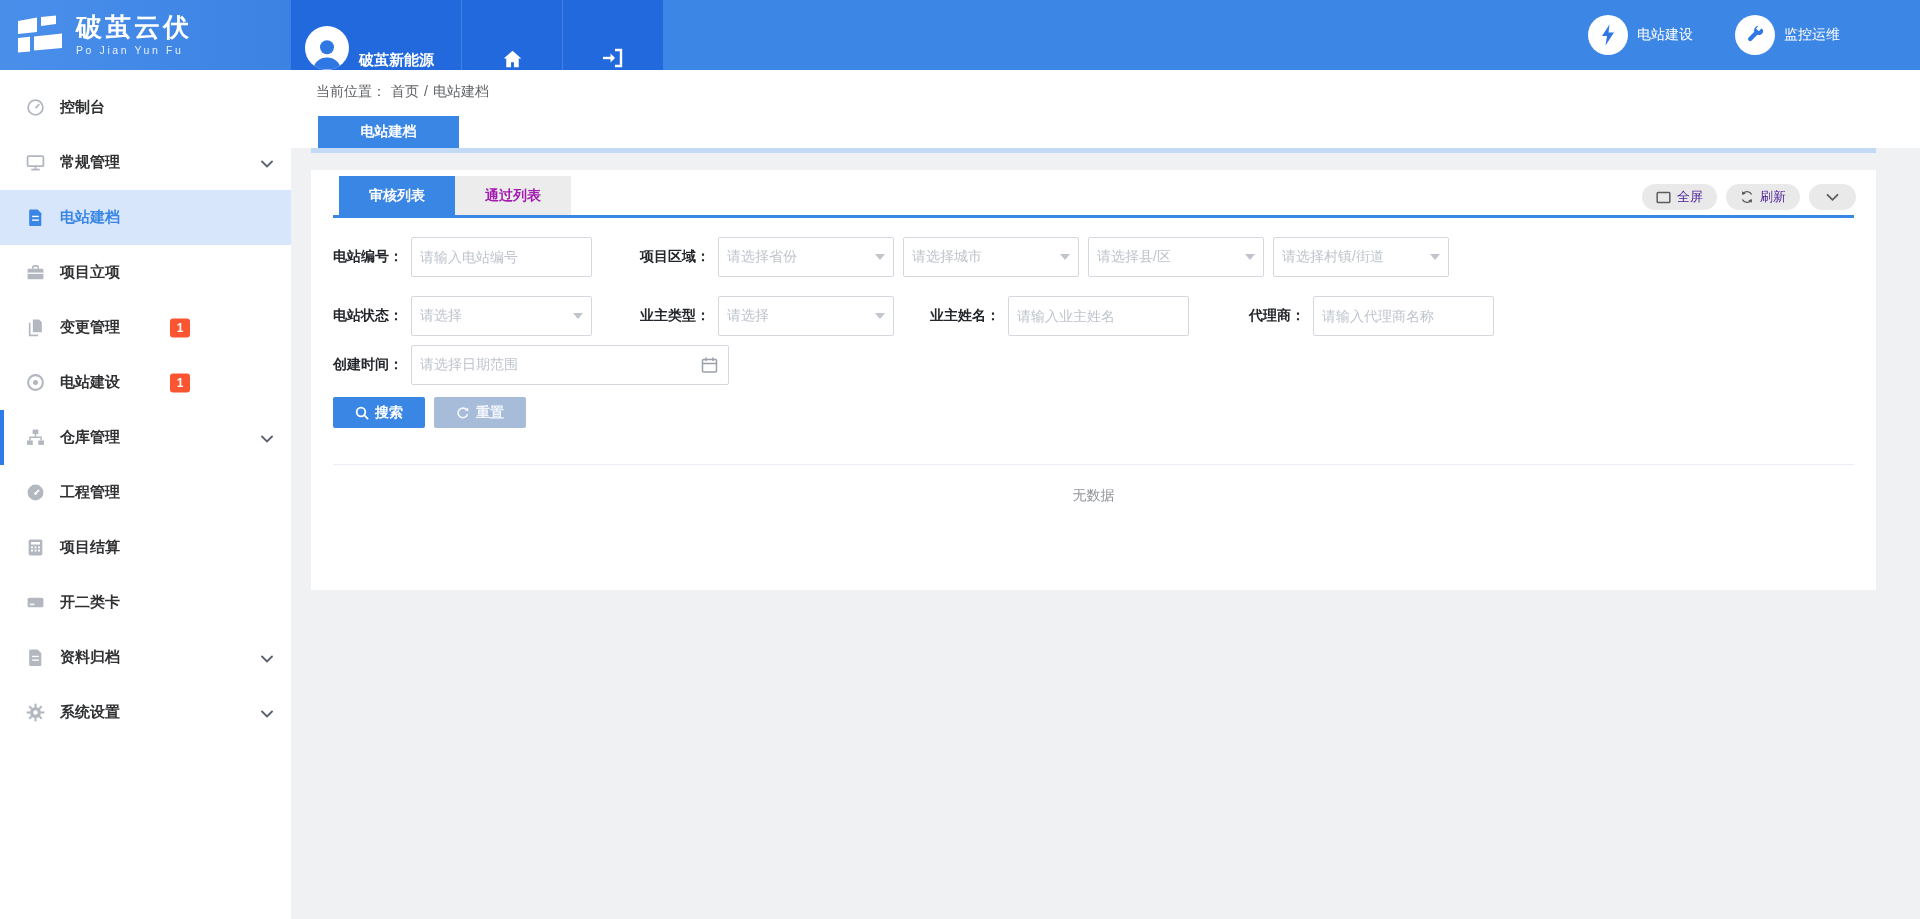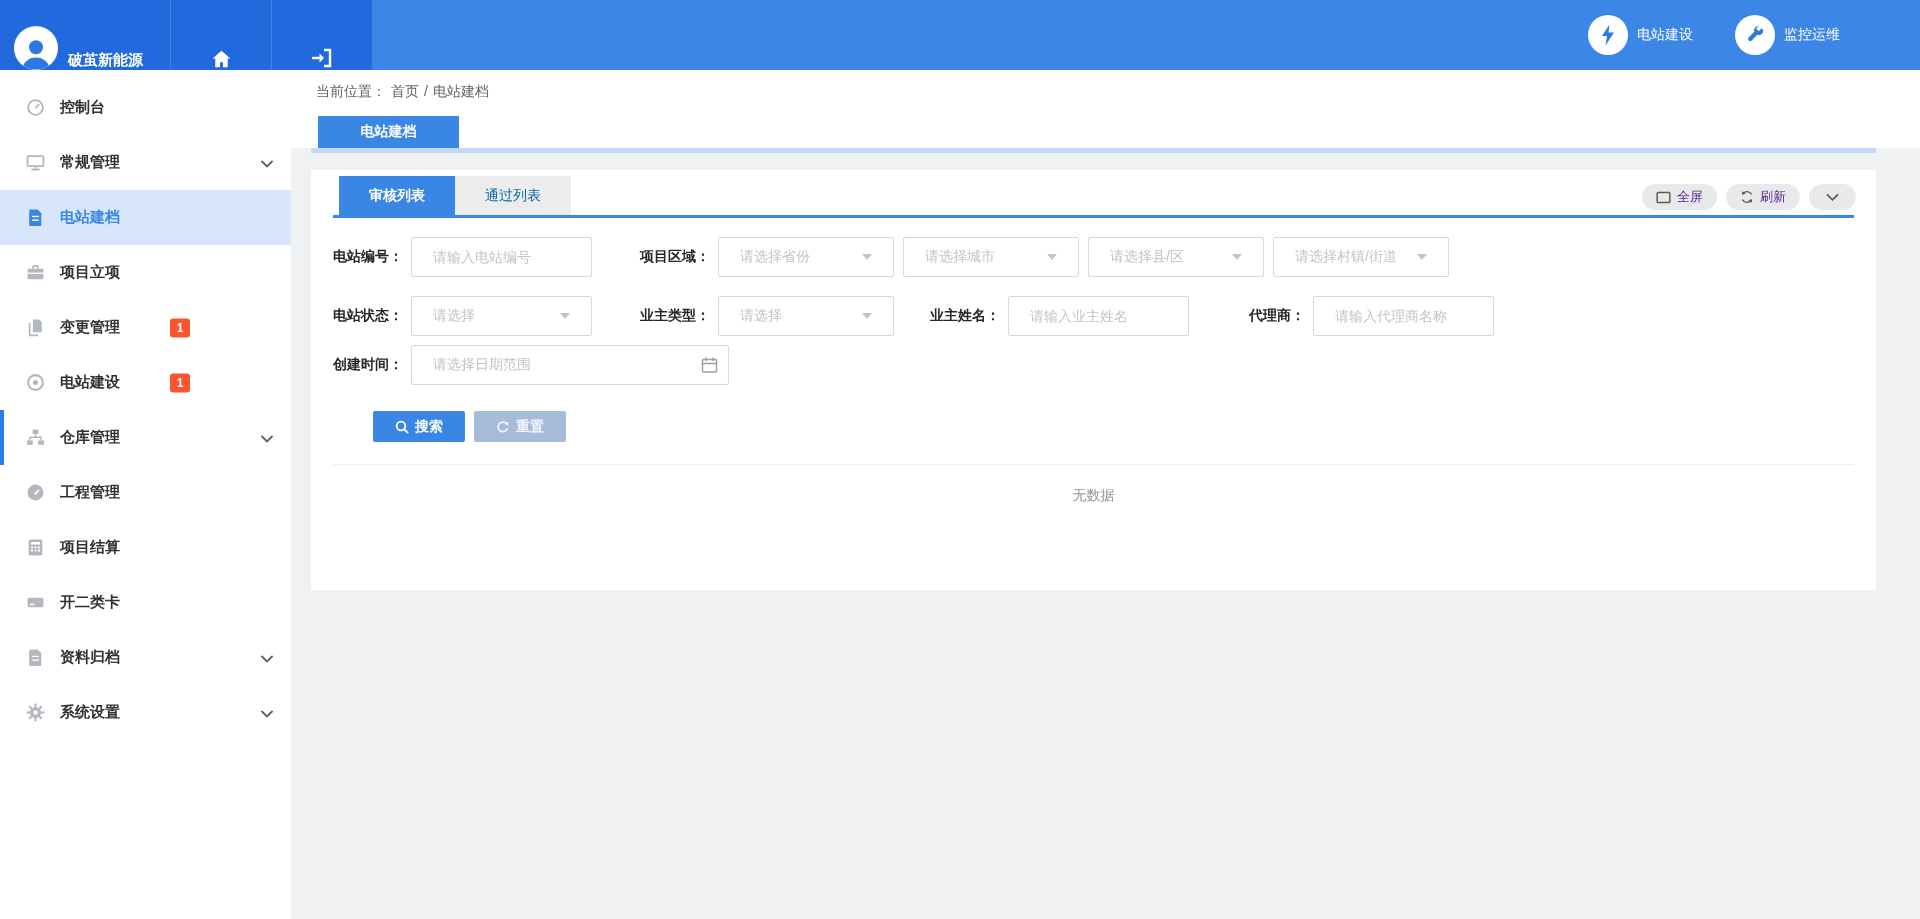--- a/index.html
+++ b/index.html
@@ -47,64 +47,78 @@
   .breadcrumb-strip { position:relative; height:78px; background:#fff; }
   .breadcrumb { position:absolute; left:25px; top:13px; font-size:14px; color:#606266; display:flex; gap:5px; }
   .breadcrumb .bc-link { cursor:pointer; }
   .page-tab { position:absolute; left:27px; bottom:0; width:141px; height:32px; background:#3a86e4;
     color:#fff; font-size:14px; font-weight:700; display:flex; align-items:center; justify-content:center; cursor:pointer; }
   .blue-divider { height:5px; margin:0 44px 0 20px; background:#c3daf6; }
 
   .panel { position:relative; margin:17px 44px 0 20px; height:420px; background:#fff; }
   .panel-tabs { position:absolute; top:6px; left:28px; display:flex; }
   .ptab { height:39px; padding:0 30px; display:flex; align-items:center; justify-content:center;
-    font-size:14px; cursor:pointer; background:#ececec; color:#0369a1; }
+    font-size:14px; cursor:pointer; background:#ececec; color:#a21caf;font-weight:bold; }
   .ptab.active { background:#3a86e4; color:#fff; font-weight:700; }
   .tab-underline { position:absolute; top:45px; left:22px; right:22px; height:3px; background:#3a86e4; }
   .panel-tools { position:absolute; top:14px; right:20px; display:flex; gap:9px; }
   .pill { height:26px; padding:0 14px; border-radius:13px; background:#e9e9e9; color:#4c1d95;
     font-size:13px; display:flex; align-items:center; gap:6px; cursor:pointer; }
   .pill .p-icon { color:#5c5c5c; display:flex; }
 
   .form-row { position:absolute; left:22px; right:22px; height:40px; display:flex; align-items:center; }
   .row-1 { top:67px; } .row-2 { top:126px; } .row-3 { top:175px; }
   .flabel { font-size:14px; font-weight:700; color:#23262b; margin-right:8px; white-space:nowrap; }
   .ctrl { height:40px; border:1px solid #d5d8de; border-radius:2px; background:#fff;
-    display:flex; align-items:center; padding:0 21px; font-size:14px; position:relative; }
+    display:flex; align-items:center; padding:0 8px; font-size:14px; position:relative; }
   input.ctrl { outline:none; color:#333; }
   input.ctrl::placeholder { color:#bfc4cc; }
   .sel { color:#bfc4cc; cursor:pointer; justify-content:space-between; }
   .caret { width:0; height:0; border-left:5px solid transparent; border-right:5px solid transparent;
     border-top:6px solid #c0c4cc; margin-left:10px; }
   .w181 { width:181px; } .w176 { width:176px; } .w318 { width:318px; }
   .gap9 { margin-right:9px; } .ml48 { margin-left:48px; } .ml36 { margin-left:36px; } .ml60 { margin-left:60px; }
   .date-ic { position:absolute; right:10px; top:50%; transform:translateY(-50%); color:#9aa0a8; display:flex; }
   .date-text { color:#bfc4cc; }
 
-  .btn-row { position:absolute; top:241px; left:22px; display:flex; gap:9px;margin-left:40px; }
+  .btn-row { position:absolute; top:227px; left:22px; display:flex; gap:9px; }
   .btn { height:31px; width:92px; border:none; border-radius:2px; font-size:14px;
     display:flex; align-items:center; justify-content:center; gap:6px; cursor:pointer;
     font-family:"Liberation Sans","DejaVu Sans",sans-serif; }
   .btn-search { background:#3a86e4; color:#fff; font-weight:700; }
   .btn-reset { background:#a7bcd9; color:#f2f6fc; font-weight:700; }
 
   .table { position:absolute; top:294px; left:22px; right:22px; border-top:1px solid #ebeef5; }
   .thead { height:47px; background:#f0f0f0; display:flex; align-items:center;
     padding-left:19px; color:#606266; font-size:14px; }
   .th { flex:0 0 auto; text-align:left; white-space:nowrap; }
   .th:nth-child(1){width:33px;} .th:nth-child(2){width:209px;} .th:nth-child(3){width:96px;}
   .th:nth-child(4){width:92px;} .th:nth-child(5){width:473px;} .th:nth-child(6){width:115px;}
   .th:nth-child(7){width:188px;} .th:nth-child(8){width:120px;} .th:nth-child(9){flex:1;}
   .empty-row { height:62px; display:flex; align-items:center; justify-content:center;
     color:#909399; font-size:14px; }
 </style>
 </head>
 <body>
 
 <div class="topbar">
+  <div class="logo-area">
+    <svg class="logo-mark" viewBox="0 0 48 42">
+      <g fill="#ffffff">
+        <polygon points="2,7 21,3.5 21,18 2,20"></polygon>
+        <polygon points="25,3 40,1.5 40,10 25,12"></polygon>
+        <polygon points="2,24 14,22.8 14,37.5 2,38.5"></polygon>
+        <polygon points="18,22.4 46,19.5 46,34 18,36.6"></polygon>
+      </g>
+    </svg>
+    <div>
+      <div class="logo-text-title">破茧云伏</div>
+      <div class="logo-text-sub">Po Jian Yun Fu</div>
+    </div>
+  </div>
 
   <div class="topbar-dark">
     <div class="tb-seg seg-user">
       <div class="avatar-circle">
         <svg width="38" height="36" viewBox="0 0 24 22">
           <circle cx="12" cy="8" r="4.4" fill="#2f77e2"></circle>
           <path d="M3.5 22a8.5 7.5 0 0 1 17 0z" fill="#2f77e2"></path>
         </svg>
       </div>
       <span class="company-name">破茧新能源</span>

